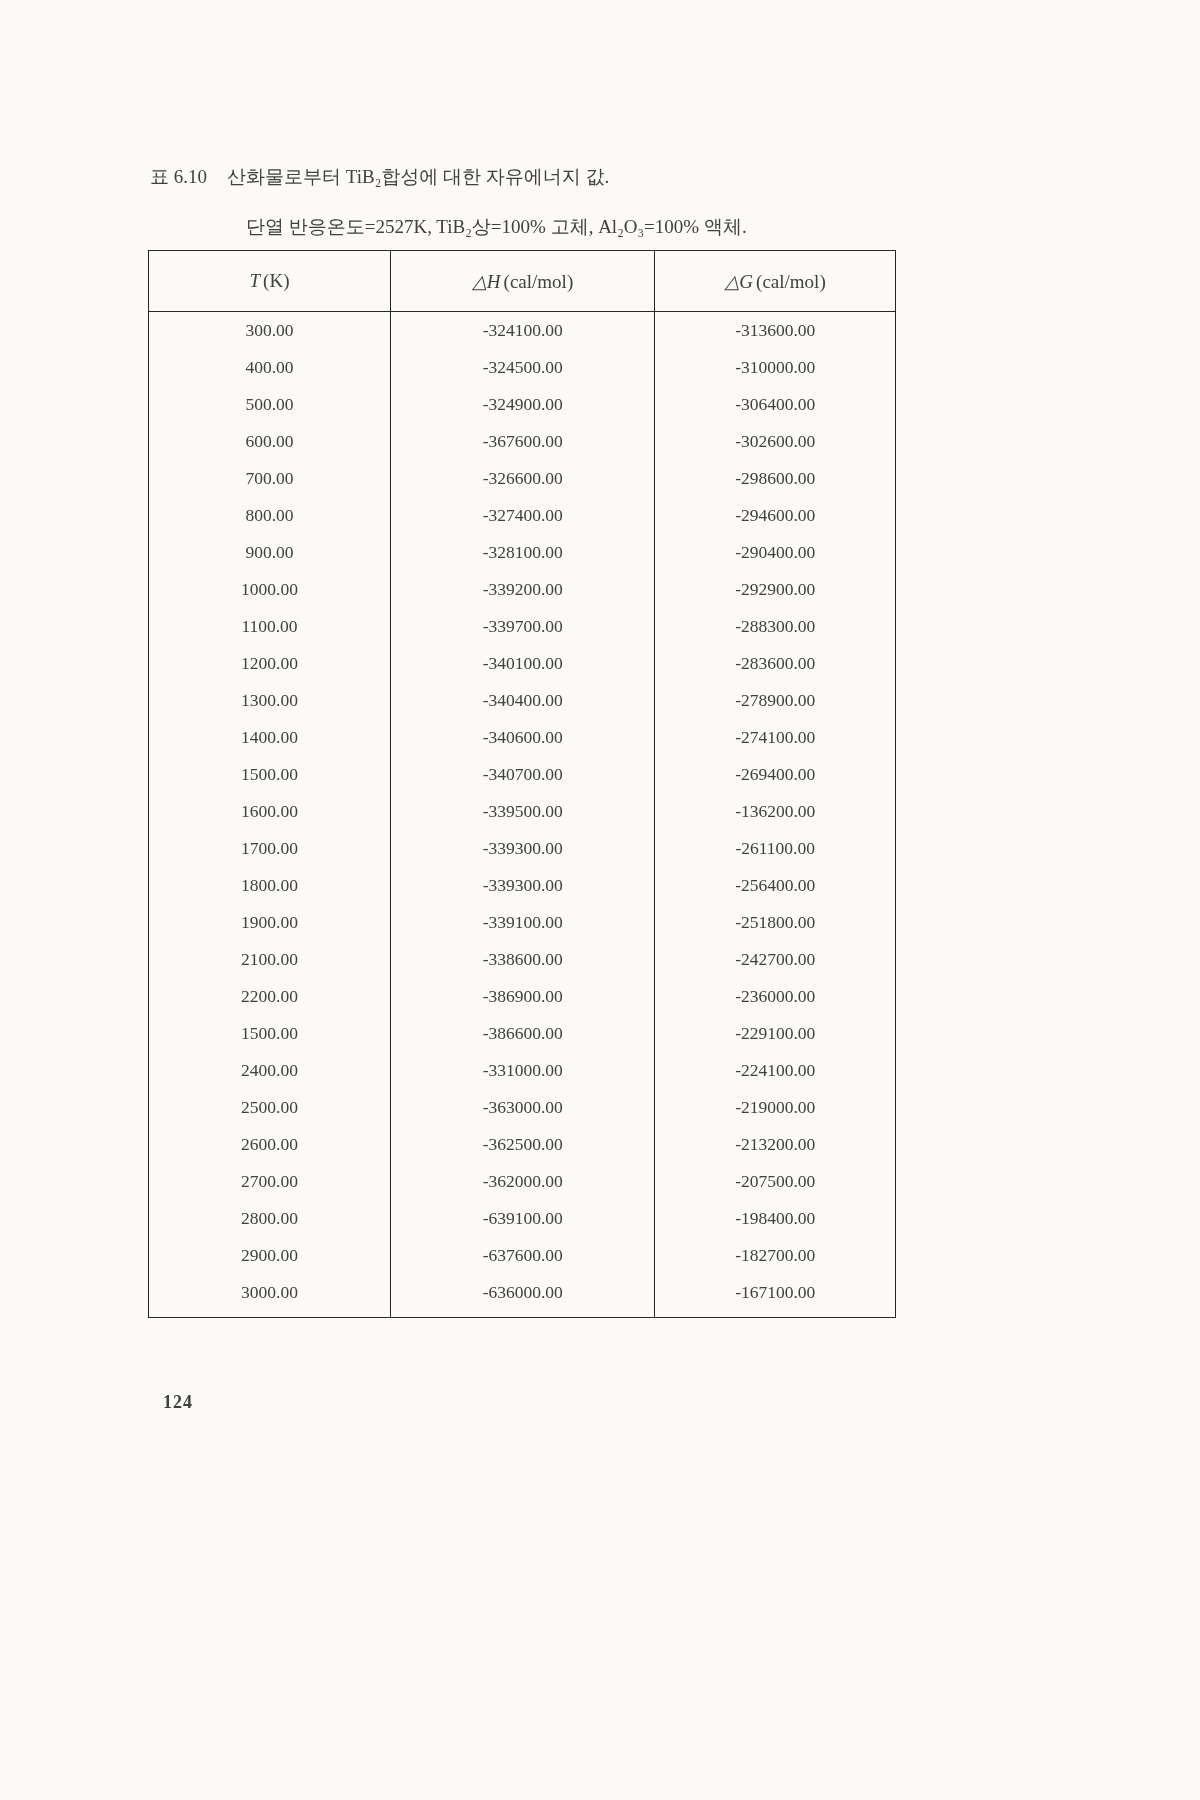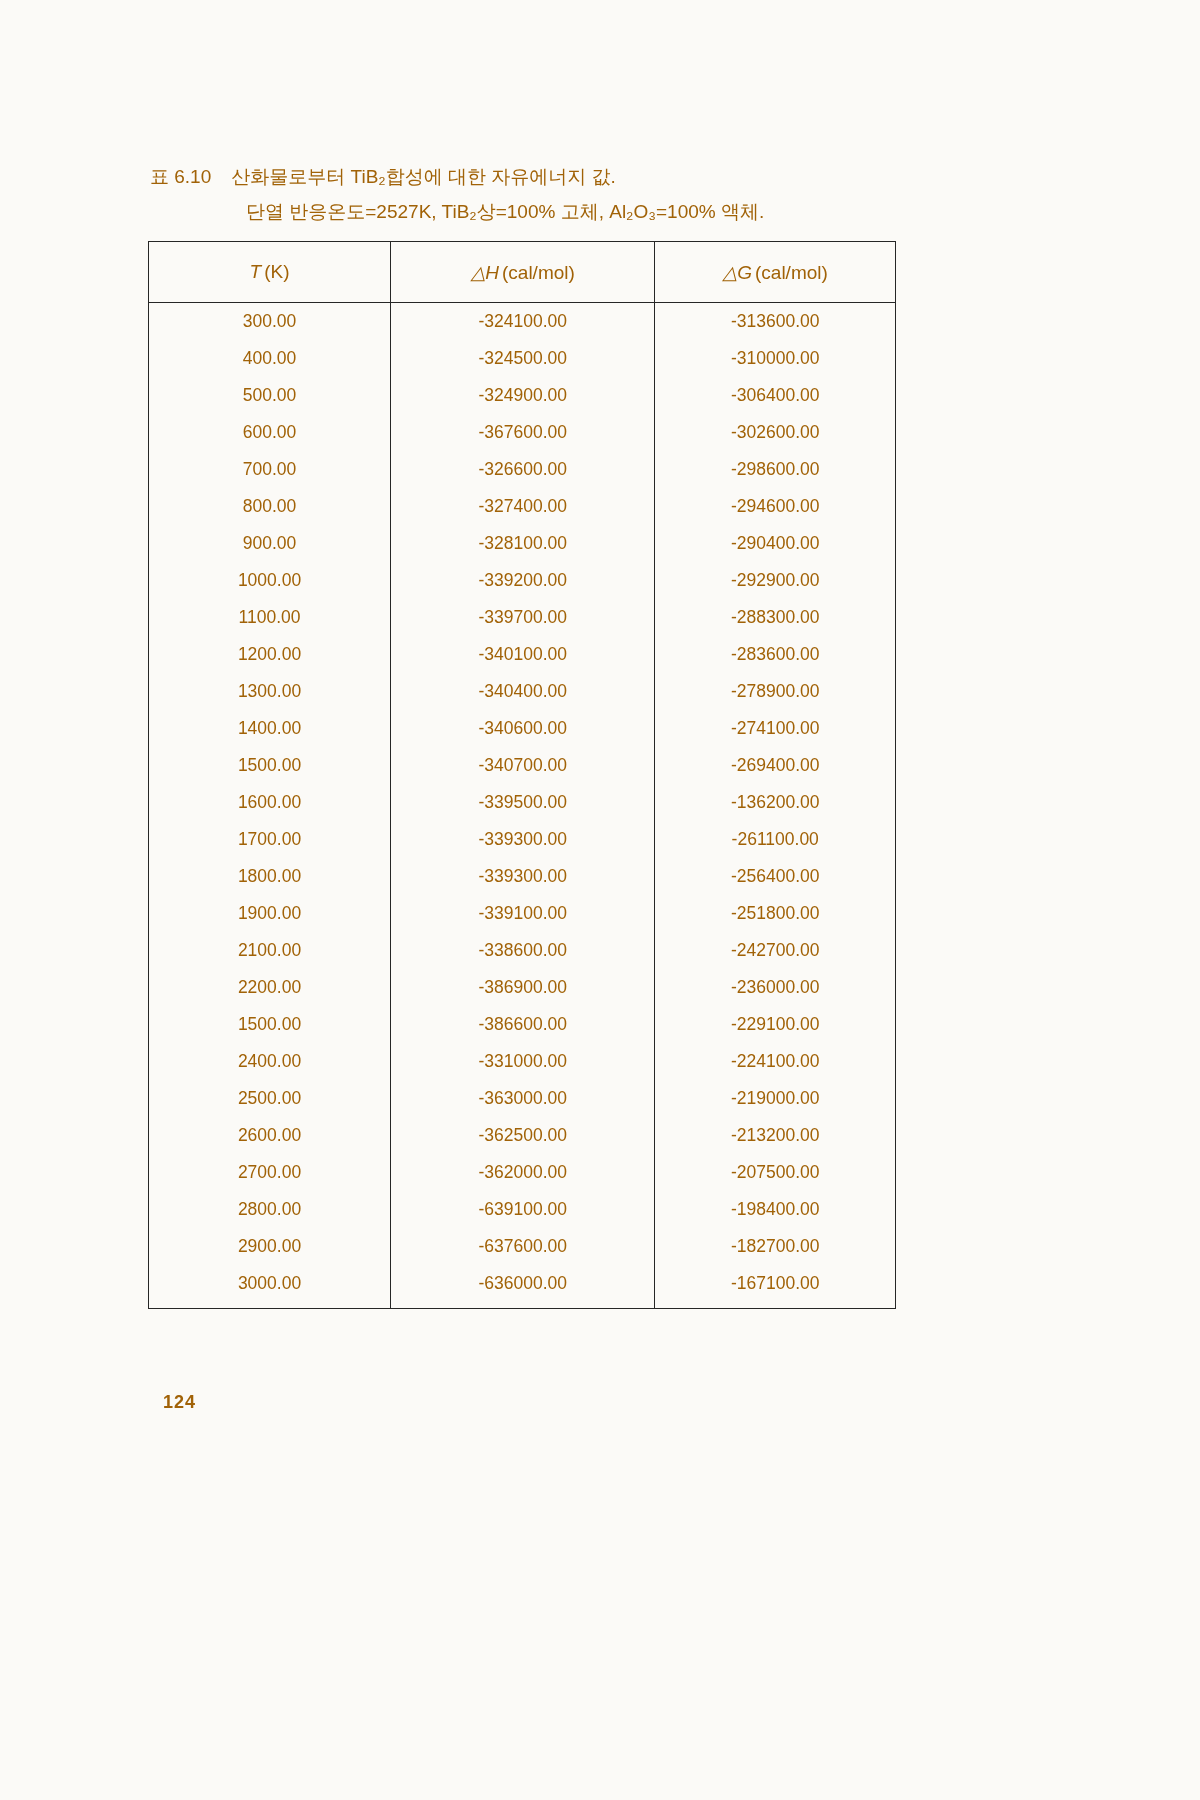--- a/index.html
+++ b/index.html
@@ -6,44 +6,44 @@
     margin: 0;
     padding: 0;
     background: #f4f3f0;
   }
   .page {
     position: relative;
     width: 1200px;
     height: 1800px;
     margin: 0 auto;
     background: #fbfaf7;
-    color: #a16207;
-    font-family: Liberation Sans, sans-serif;
+    color: #404040;
+    font-family: Liberation Serif, serif;
     overflow: hidden;
   }
   .caption {
     position: absolute;
     left: 150px;
     top: 162px;
     width: 800px;
     font-size: 19px;
     line-height: 1.55;
   }
   .caption-line1 .caption-label {
     display: inline-block;
     margin-right: 20px;
   }
   .caption-line2 {
     margin-left: 96px;
-    margin-top: 6px;
+    margin-top: 21px;
   }
   .table-wrap {
     position: absolute;
     left: 148px;
-    top: 241px;
+    top: 250px;
     width: 748px;
   }
   table.data-table {
     width: 100%;
     border-collapse: collapse;
     border: 1.5px solid #262626;
     table-layout: fixed;
   }
   table.data-table th {
     height: 58px;

